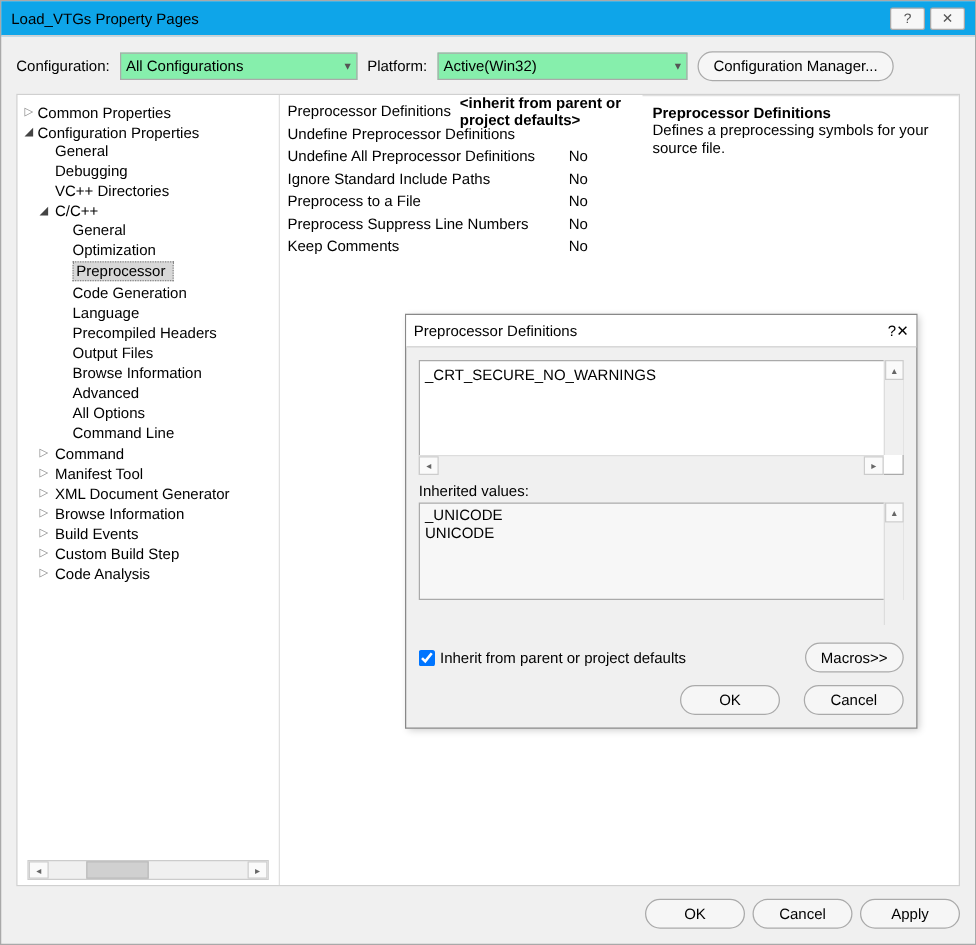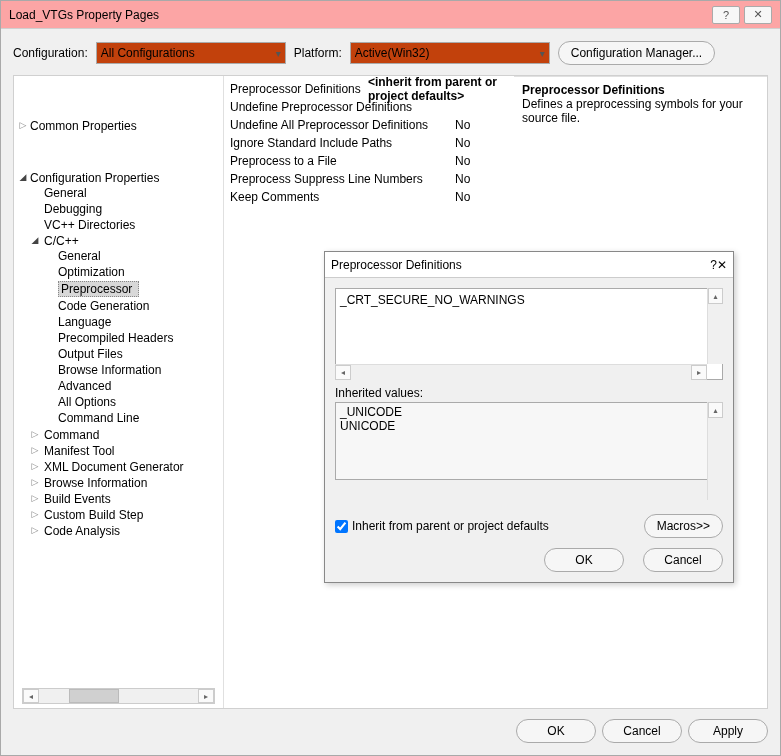--- a/index.html
+++ b/index.html
@@ -1,31 +1,31 @@
 <!DOCTYPE html>
 <html><head>
 <meta charset="utf-8">
 <style>
 * { box-sizing: border-box; margin: 0; padding: 0; font-family: "Segoe UI", Tahoma, sans-serif; font-size: 12px; }
 body { background: #fff; }
 .window { width: 781px; height: 756px; border: 1px solid #a9a9a9; background: #f0f0f0; position: relative; }
-.titlebar { height: 28px; background: #fca5a5; border-bottom: 1px solid #d0d0d0; display: flex; align-items: center; padding: 0 8px; }
+.titlebar { height: 28px; background: #0ea5e9; border-bottom: 1px solid #d0d0d0; display: flex; align-items: center; padding: 0 8px; }
 .titlebar .title { flex: 1; }
 .titlebar .tbtn { width: 28px; height: 18px; border: 1px solid #aaa; border-radius: 2px; background: #f7f7f7; margin-left: 4px; display: flex; align-items: center; justify-content: center; cursor: pointer; font-size: 11px; color: #555; }
 .content { padding: 12px; height: calc(100% - 28px); display: flex; flex-direction: column; }
 .toprow { display: flex; align-items: center; gap: 8px; margin-bottom: 10px; }
 .toprow label { white-space: nowrap; }
-.combo { flex: 1; height: 22px; border: 1px solid #aaa; background: #c2410c; padding: 0 18px 0 4px; position: relative; cursor: pointer; display: flex; align-items: center; }
+.combo { flex: 1; height: 22px; border: 1px solid #aaa; background: #86efac; padding: 0 18px 0 4px; position: relative; cursor: pointer; display: flex; align-items: center; }
 .combo::after { content: "▾"; position: absolute; right: 4px; font-size: 10px; color: #555; }
 .btn { height: 24px; border: 1px solid #aaa; background: #f6f6f6; padding: 0 12px; cursor: pointer; border-radius: 12px; }
 .mainpanel { flex: 1; display: flex; border: 1px solid #d0d0d0; background: #fff; position: relative; }
 .tree { width: 210px; border-right: 1px solid #e0e0e0; padding: 6px 0 6px 4px; overflow: hidden; position: relative; }
 .tree ul { list-style: none; }
 .tree li { padding: 1px 0 1px 14px; white-space: nowrap; position: relative; }
-.tree li.top { padding-left: 12px; margin-top: 36px; }
+.tree li.top { padding-left: 12px; }
 .tree .arrow { position: absolute; left: 0; top: 2px; width: 10px; text-align: center; font-size: 9px; color: #666; cursor: pointer; }
 .tree li.exp > .arrow::before { content: "◢"; color: #444; }
 .tree li.col > .arrow::before { content: "▷"; color: #888; }
 .tree .sel { background: #d8d8d8; border: 1px dotted #888; padding-left: 2px; padding-right: 6px; display: inline-block; }
 .tree .hscroll { position: absolute; bottom: 4px; left: 8px; right: 8px; height: 16px; border: 1px solid #ccc; background: #f0f0f0; display: flex; }
 .tree .hscroll .cap { width: 16px; border: 1px solid #ccc; background: #fafafa; display: flex; align-items: center; justify-content: center; font-size: 8px; color: #666; }
 .tree .hscroll .track { flex: 1; position: relative; }
 .tree .hscroll .thumb { position: absolute; left: 30px; width: 50px; top: 0; bottom: 0; background: #d0d0d0; border: 1px solid #bbb; }
 .right { flex: 1; display: flex; flex-direction: row; }
 .propgrid { flex: 1; padding: 4px 6px; position: relative; }

